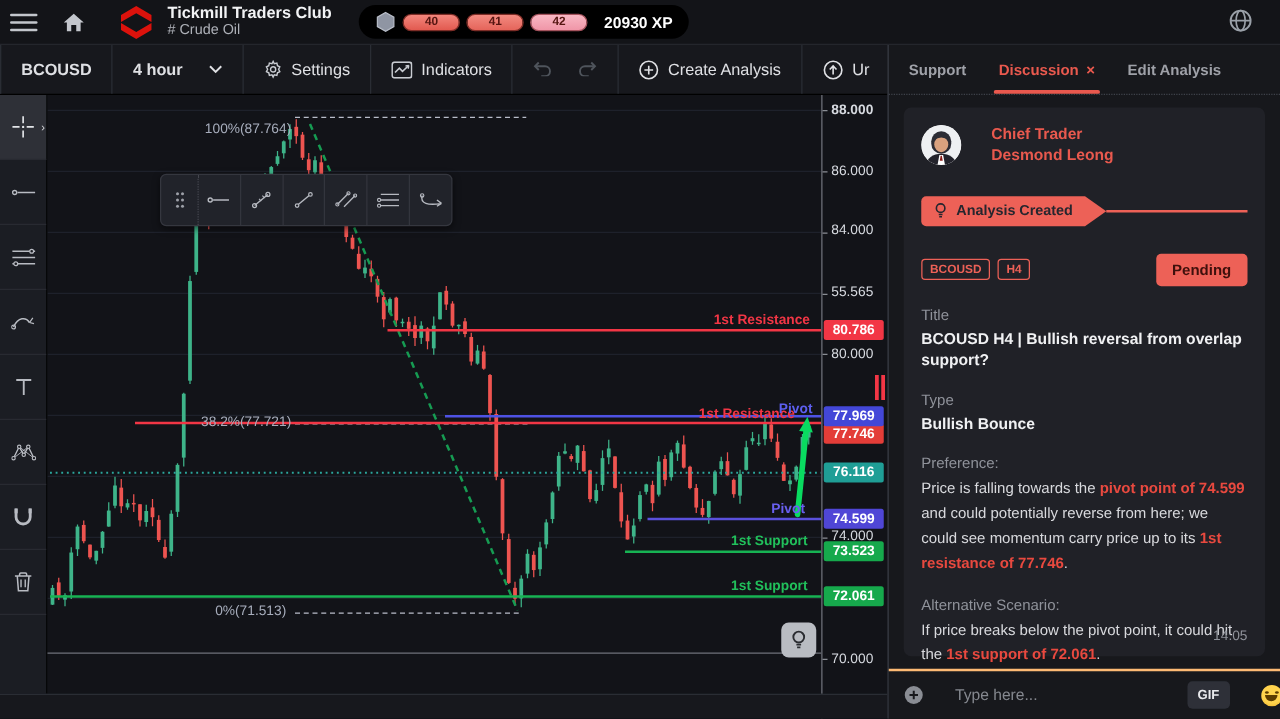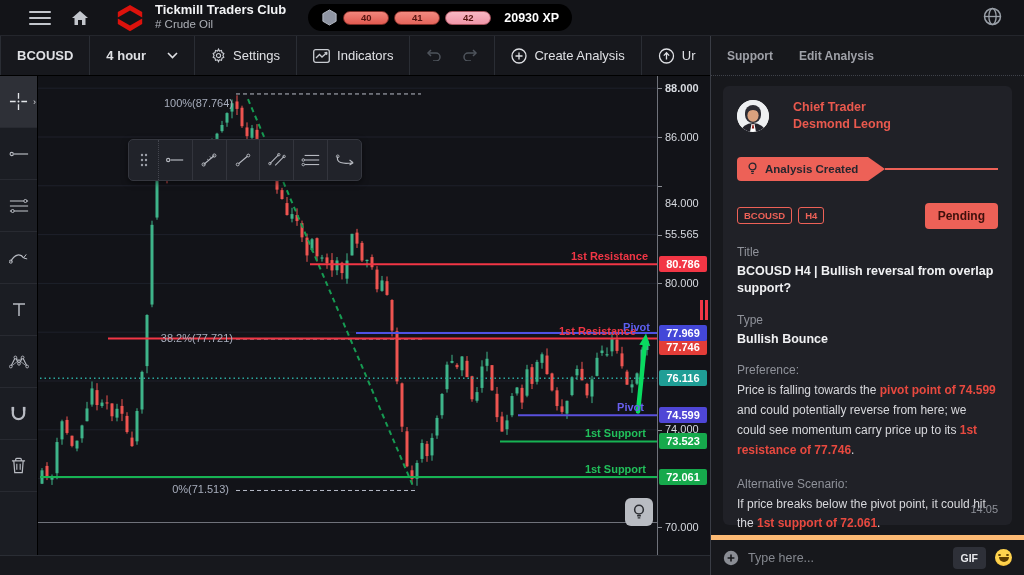--- a/index.html
+++ b/index.html
@@ -2,21 +2,21 @@
 <html><head>
 <meta charset="utf-8">
 <style>
   * { margin:0; padding:0; box-sizing:border-box; }
   html,body { width:1024px; height:575px; overflow:hidden; background:#141519;
     font-family:"Liberation Sans", sans-serif; }
   .app { position:relative; width:1024px; height:575px; background:#141519; color:#e6e7ea; }
 
   
   .topbar { position:absolute; left:0; top:0; width:1024px; height:36px; background:#131418;
-    display:flex; align-items:center; border-bottom:1px solid #24262c; z-index:40;padding-left:21px; }
+    display:flex; align-items:center; border-bottom:1px solid #24262c; z-index:40; }
   .hamburger { width:22px; height:14px; margin-left:8px; display:flex; flex-direction:column; justify-content:space-between; cursor:pointer; }
   .hamburger div { height:2px; background:#c3c6cc; border-radius:1px; }
   .home-btn { margin-left:20px; color:#c3c6cc; display:flex; }
   .logo { margin-left:26px; display:flex; }
   .club-meta { margin-left:10px; line-height:1.15; }
   .club-name { font-size:13px; font-weight:bold; color:#f2f3f5; }
   .club-channel { font-size:11.5px; color:#aeb1b8; }
   .xp-pill { margin-left:22px; height:27px; background:#000; border-radius:14px; display:flex; align-items:center; padding:0 13px; gap:5px; }
   .xp-seg { width:46px; height:14px; border-radius:7px; display:flex; align-items:center; justify-content:center;
     font-size:9.5px; font-weight:bold; color:#551511; border:1px solid #7e2d27; }
@@ -95,21 +95,21 @@
   .banner-line { flex:1; height:2px; background:#ed6157; }
   .badge-row { display:flex; align-items:center; margin-top:22px; gap:6px; }
   .mini-badge { border:1px solid #ed6157; color:#ed6157; font-size:9.5px; font-weight:bold; border-radius:3px; padding:2px 6px; }
   .pending { margin-left:auto; background:#ed6157; color:#3f100c; font-size:12px; font-weight:bold; border-radius:4px; padding:6px 13px; border:none; cursor:default; }
   .fld-label { font-size:12px; color:#8f929a; margin-top:16px; }
   .fld-value { font-size:12.5px; font-weight:bold; color:#f0f1f3; margin-top:4px; line-height:1.35; }
   .para { font-size:12px; color:#d8d9dd; margin-top:4px; line-height:1.65; }
   .para .red-strong { color:#e8493f; font-weight:bold; }
   .msg-time { position:absolute; right:14px; bottom:10px; font-size:11px; color:#8f929a; }
 
-  .input-bar { flex:none; height:40px; border-top:5px solid #fdba74; display:flex; align-items:center; padding:0 12px; gap:9px; background:#17181c; }
+  .input-bar { flex:none; height:40px; border-top:2px solid #fdba74; display:flex; align-items:center; padding:0 12px; gap:25px; background:#17181c; }
   .plus-icon { color:#8a8d94; display:flex; }
   .chat-input { flex:1; background:transparent; border:none; outline:none; color:#c8cacf; font-size:12.5px;
     font-family:"Liberation Sans", sans-serif; }
   .chat-input::placeholder { color:#85888f; }
   .gif-btn { background:#2e3038; color:#e8e9ec; font-size:10.5px; font-weight:bold; border:none; border-radius:4px; padding:5px 8px; cursor:pointer; }
   .emoji { width:17px; height:17px; border-radius:50%; background:radial-gradient(circle at 50% 38%, #ffd34d 60%, #e8a820); position:relative; cursor:pointer; flex:none; }
   .emoji::before { content:""; position:absolute; left:3px; top:5px; width:3px; height:2px; border-radius:50%; background:#5b3b00; box-shadow:8px 0 0 #5b3b00; }
   .emoji::after { content:""; position:absolute; left:3.5px; top:8px; width:10px; height:5px; border-radius:0 0 10px 10px; background:#5b3b00; }
 </style>
 </head>
@@ -563,21 +563,21 @@
             <div class="fib-label" style="right: 424px; top: 256.008px;">38.2%(77.721)</div>
             <div class="fib-label" style="right: 428px; top: 407.483px;">0%(71.513)</div>
           </div>
       </div>
       <div class="price-axis" id="price-axis">
           <div class="axis-tick" style="top: 12.2px;"></div>
           <div class="axis-label" style="top: 5.7px; font-weight: bold;">88.000</div>
           <div class="axis-tick" style="top: 61px;"></div>
           <div class="axis-label" style="top: 54.5px;">86.000</div>
           <div class="axis-tick" style="top: 109.8px;"></div>
-          <div class="axis-label" style="top: 121px; text-align: center;">84.000</div>
+          <div class="axis-label" style="top: 102px; text-align: center;">84.000</div>
           <div class="axis-tick" style="top: 158.6px;"></div>
           <div class="axis-label" style="top: 152.1px;">55.565</div>
           <div class="axis-tick" style="top: 207.4px;"></div>
           <div class="axis-label" style="top: 200.9px;">80.000</div>
           <div class="axis-tick" style="top: 353.8px;"></div>
           <div class="axis-label" style="top: 347.3px;">74.000</div>
           <div class="axis-tick" style="top: 451.4px;"></div>
           <div class="axis-label" style="top: 444.9px;">70.000</div>
           <div class="axis-badge" style="background: rgb(242, 54, 69); top: 180.222px; z-index: 2;">80.786</div>
           <div class="axis-badge" style="background: rgb(227, 61, 56); top: 263.398px; z-index: 1;">77.746</div>
@@ -662,20 +662,24 @@
         <div></div>
         <div></div>
       </div>
   </div>
 
   <div class="panel">
     <div class="panel-tabs">
       <div class="ptab">
           <span>Support</span>
         </div>
+      <div class="ptab active">
+        <span>Discussion</span>
+        <span class="ptab-close">×</span>
+      </div>
       <div class="ptab">
           <span>Edit Analysis</span>
         </div>
     </div>
 
     <div class="panel-body">
       <div class="card">
         <div class="author-row">
           <div class="avatar">
             <svg width="32" height="32" viewBox="0 0 32 32">

